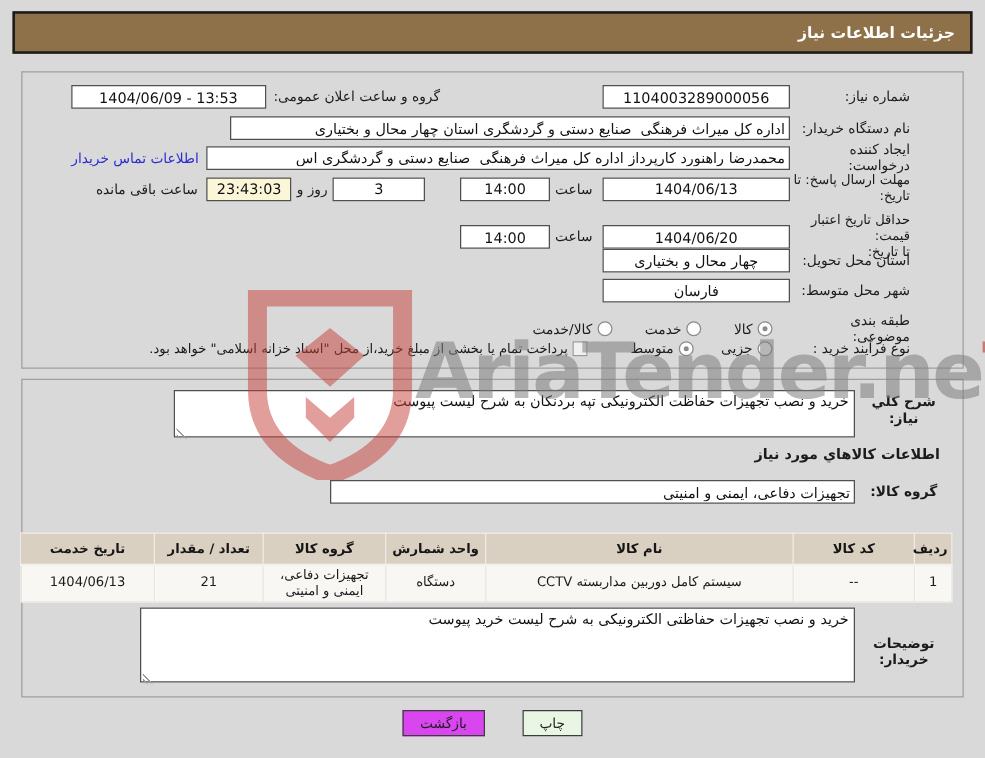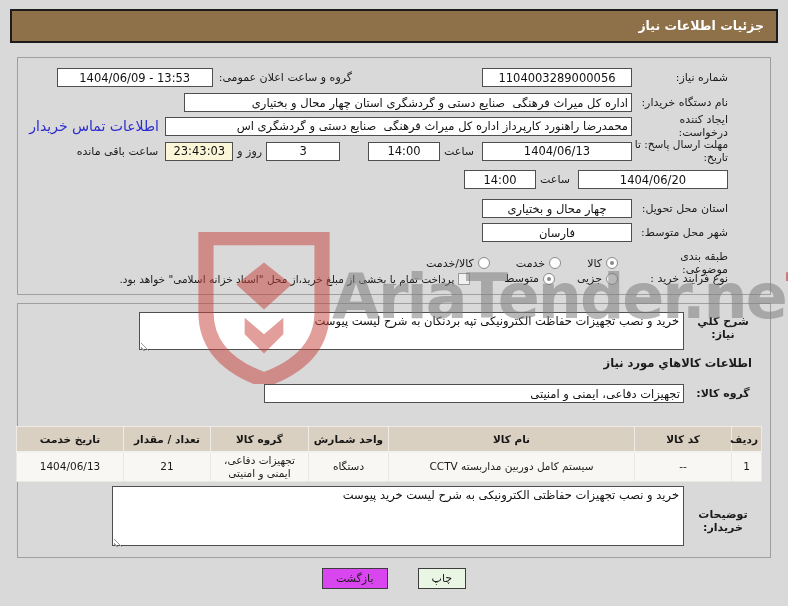--- a/index.html
+++ b/index.html
@@ -36,21 +36,21 @@
 
   .tb {
     border:1px solid #4f4f4f; background:#ffffff; height:19px;
     font-family:"DejaVu Sans", sans-serif; font-size:11.5px; color:#111;
     padding:0 3px; outline:none;
   }
   .center { text-align:center; direction:ltr; }
   .rtl-in { text-align:right; direction:rtl; }
   .yellow { background:#fbf6d8; }
 
-  .link { color:#2b2bd0; cursor:pointer; font-size:14px; white-space:nowrap; }
+  .link { color:#2b2bd0; cursor:pointer; font-size:11px; white-space:nowrap; }
 
   
   .radio {
     width:12px; height:12px; border-radius:50%;
     border:1px solid #8b8b8b; background:#fdfdfd;
     display:inline-block; position:relative; flex:0 0 12px;
   }
   .radio.sel::after {
     content:""; position:absolute; left:3px; top:3px;
     width:4px; height:4px; border-radius:50%; background:#8a8a8a;
@@ -151,20 +151,24 @@
       <input class="tb center" style="width: 150px;" value="1404/06/13">
       <span class="optlbl" style="margin-right:4px;">ساعت</span>
       <input class="tb center" style="width: 72px;" value="14:00">
       <input class="tb center" style="width: 74px; margin-right: 28px;" value="3">
       <span class="optlbl">روز و</span>
       <input class="tb center yellow" style="width: 68px;" value="23:43:03">
       <span class="optlbl" style="margin-right:3px;">ساعت باقی مانده</span>
     </div>
 
     <div class="frow" style="top:112px;">
+      <span class="flabel flabel2">
+        <span>حداقل تاریخ اعتبار قیمت:</span><br>
+        <span>تا تاریخ:</span>
+      </span>
       <input class="tb center" style="width: 150px;" value="1404/06/20">
       <span class="optlbl" style="margin-right:4px;">ساعت</span>
       <input class="tb center" style="width: 72px;" value="14:00">
     </div>
 
     <div class="frow" style="top:141px;">
       <span class="flabel">استان محل تحویل:</span>
       <input class="tb center" style="width: 150px; direction: rtl;" value="چهار محال و بختیاری">
     </div>
 

